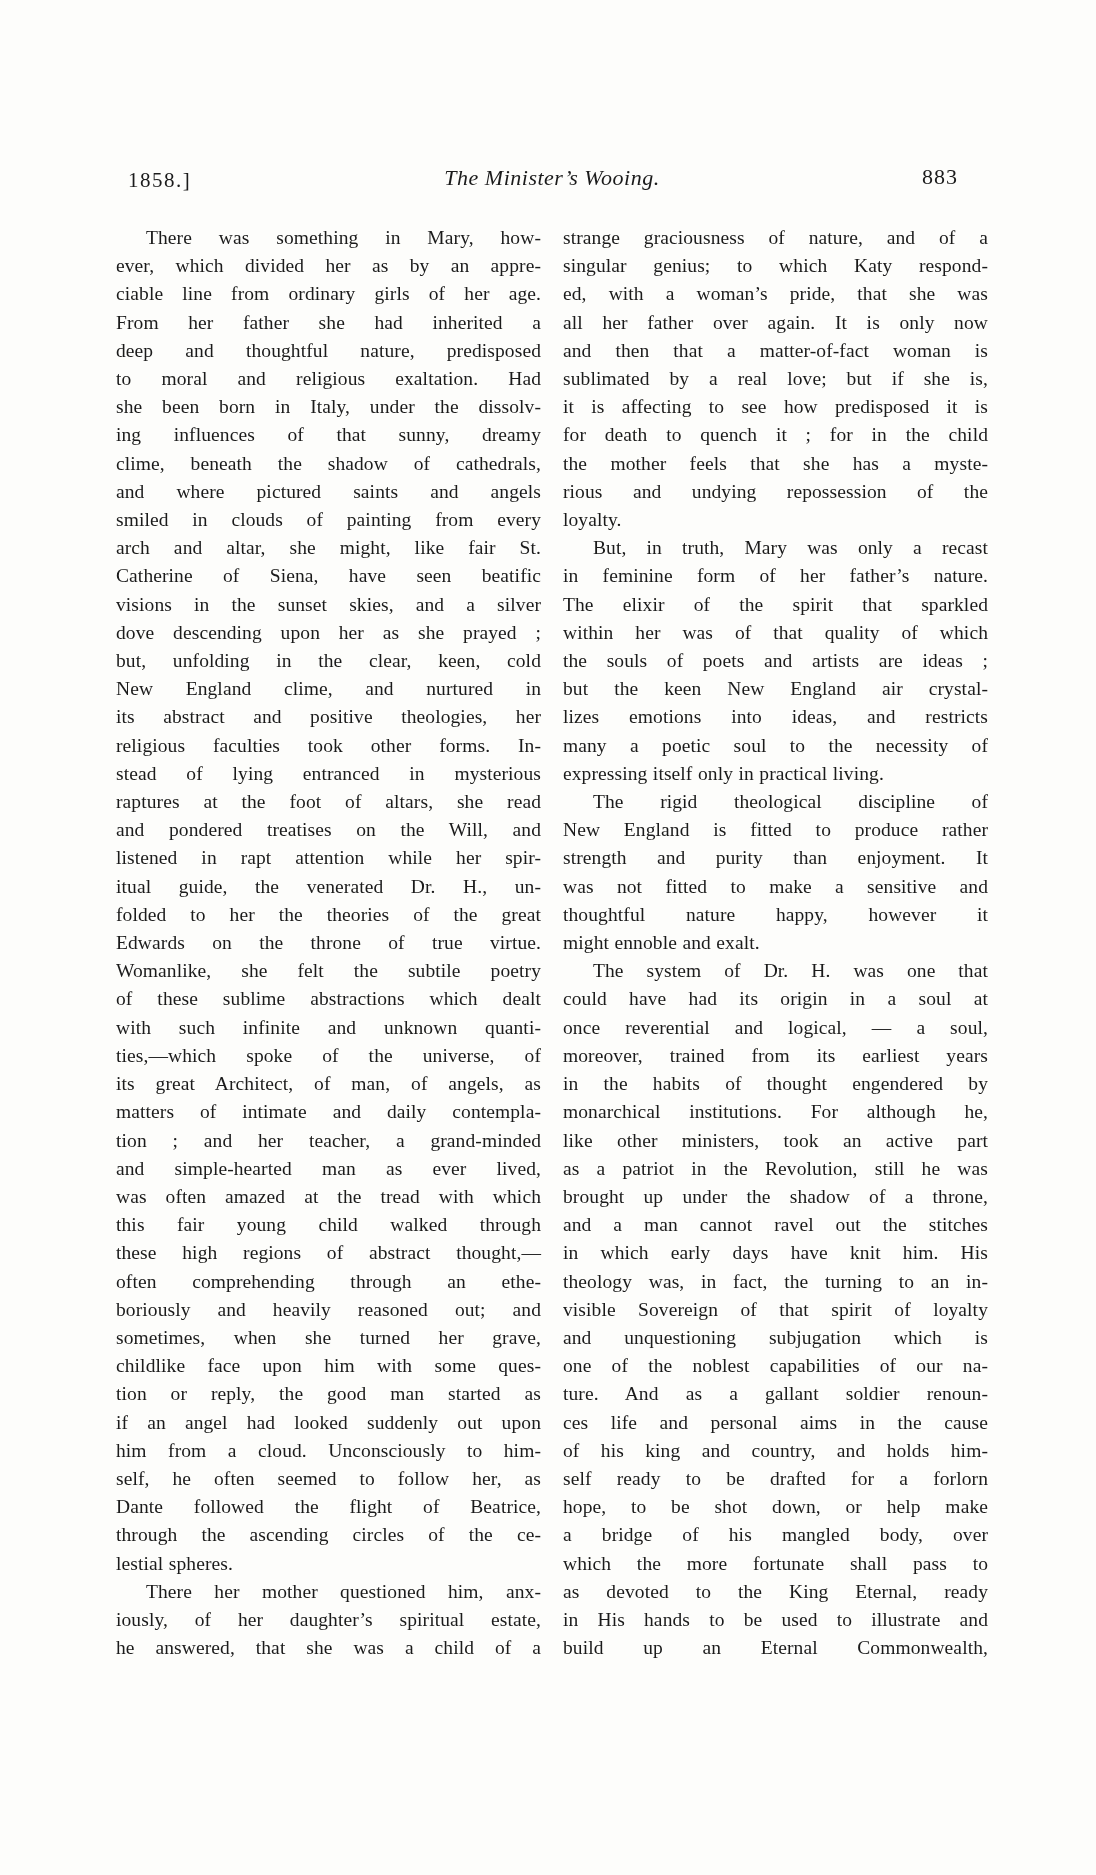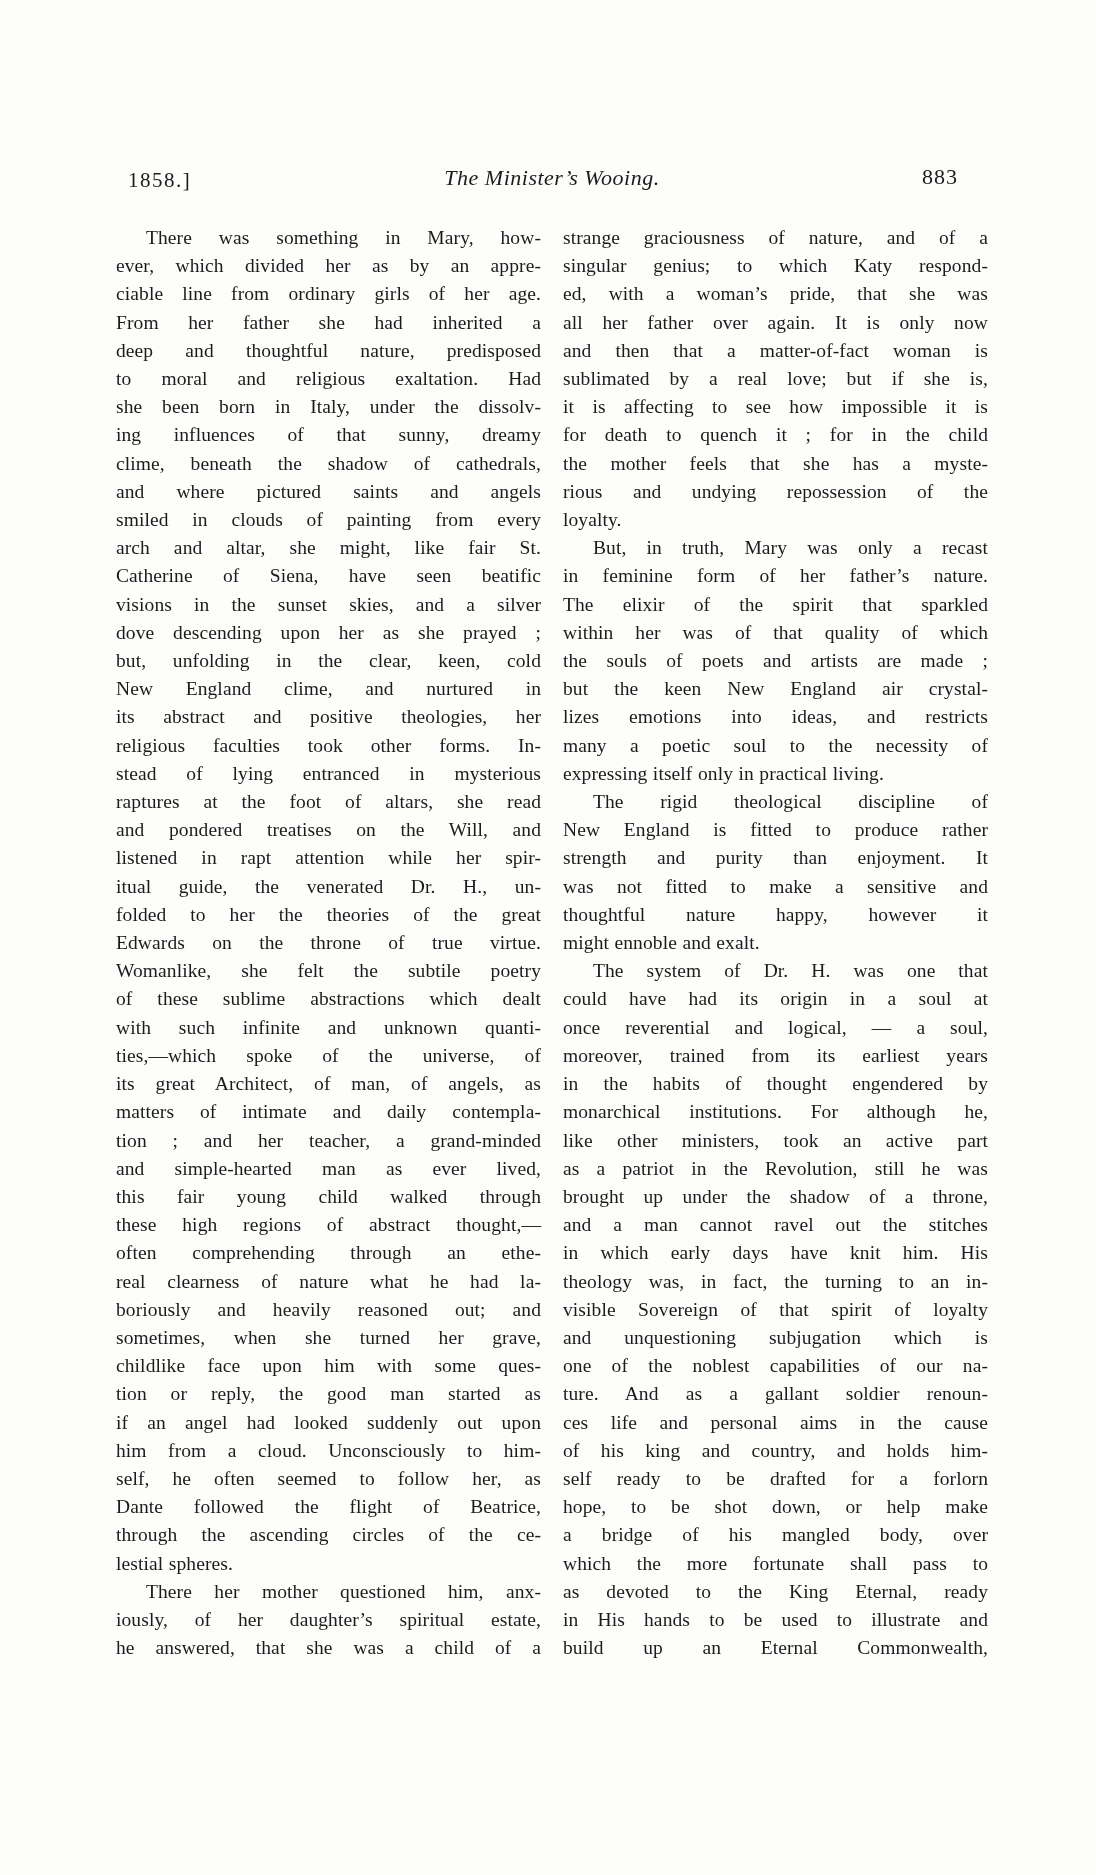--- a/index.html
+++ b/index.html
@@ -117,24 +117,24 @@
         <div class="line">folded to her the theories of the great</div>
         <div class="line">Edwards on the throne of true virtue.</div>
         <div class="line">Womanlike, she felt the subtile poetry</div>
         <div class="line">of these sublime abstractions which dealt</div>
         <div class="line">with such infinite and unknown quanti-</div>
         <div class="line">ties,—which spoke of the universe, of</div>
         <div class="line">its great Architect, of man, of angels, as</div>
         <div class="line">matters of intimate and daily contempla-</div>
         <div class="line">tion ; and her teacher, a grand-minded</div>
         <div class="line">and simple-hearted man as ever lived,</div>
+        <div class="line">was often amazed at the tread with which</div>
         <div class="line">this fair young child walked through</div>
         <div class="line">these high regions of abstract thought,—</div>
         <div class="line">often comprehending through an ethe-</div>
-        <div class="line">real clearness of nature what he had la-</div>
         <div class="line">boriously and heavily reasoned out; and</div>
         <div class="line">sometimes, when she turned her grave,</div>
         <div class="line">childlike face upon him with some ques-</div>
         <div class="line">tion or reply, the good man started as</div>
         <div class="line">if an angel had looked suddenly out upon</div>
         <div class="line">him from a cloud. Unconsciously to him-</div>
         <div class="line">self, he often seemed to follow her, as</div>
         <div class="line">Dante followed the flight of Beatrice,</div>
         <div class="line">through the ascending circles of the ce-</div>
         <div class="line pend">lestial spheres.</div>
@@ -142,30 +142,30 @@
         <div class="line">iously, of her daughter’s spiritual estate,</div>
         <div class="line">he answered, that she was a child of a</div>
       </div>
     <div class="col" id="col-right">
         <div class="line">strange graciousness of nature, and of a</div>
         <div class="line">singular genius; to which Katy respond-</div>
         <div class="line">ed, with a woman’s pride, that she was</div>
         <div class="line">all her father over again. It is only now</div>
         <div class="line">and then that a matter-of-fact woman is</div>
         <div class="line">sublimated by a real love; but if she is,</div>
-        <div class="line">it is affecting to see how impossible it is</div>
+        <div class="line">it is affecting to see how predisposed it is</div>
         <div class="line">for death to quench it ; for in the child</div>
         <div class="line">the mother feels that she has a myste-</div>
         <div class="line">rious and undying repossession of the</div>
         <div class="line pend">loyalty.</div>
         <div class="line indent">But, in truth, Mary was only a recast</div>
         <div class="line">in feminine form of her father’s nature.</div>
         <div class="line">The elixir of the spirit that sparkled</div>
         <div class="line">within her was of that quality of which</div>
-        <div class="line">the souls of poets and artists are made ;</div>
+        <div class="line">the souls of poets and artists are ideas ;</div>
         <div class="line">but the keen New England air crystal-</div>
         <div class="line">lizes emotions into ideas, and restricts</div>
         <div class="line">many a poetic soul to the necessity of</div>
         <div class="line pend">expressing itself only in practical living.</div>
         <div class="line indent">The rigid theological discipline of</div>
         <div class="line">New England is fitted to produce rather</div>
         <div class="line">strength and purity than enjoyment. It</div>
         <div class="line">was not fitted to make a sensitive and</div>
         <div class="line">thoughtful nature happy, however it</div>
         <div class="line pend">might ennoble and exalt.</div>

